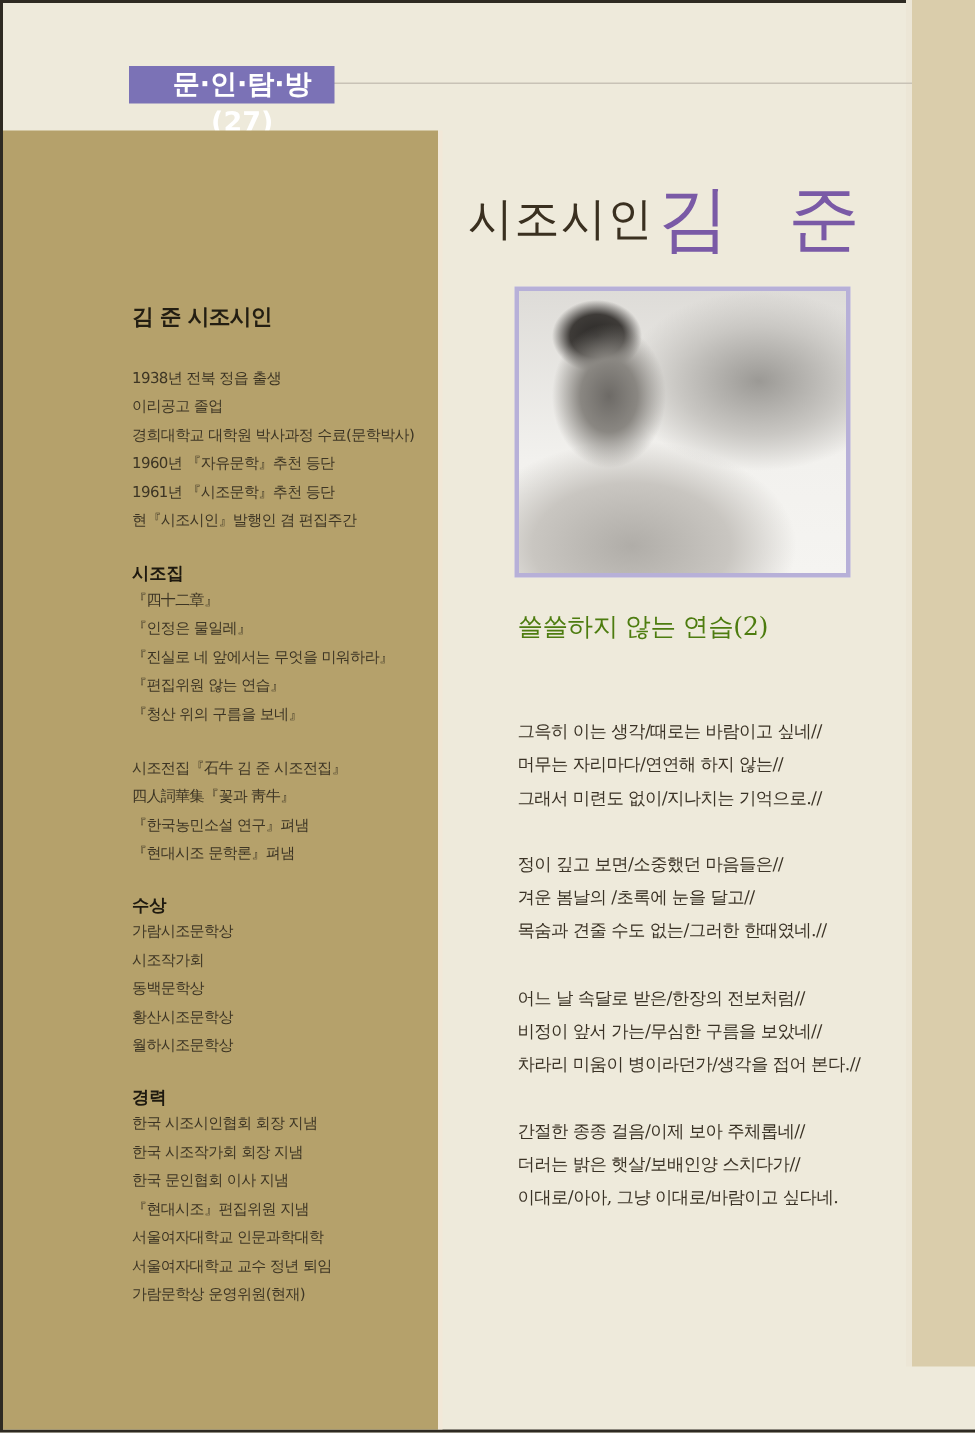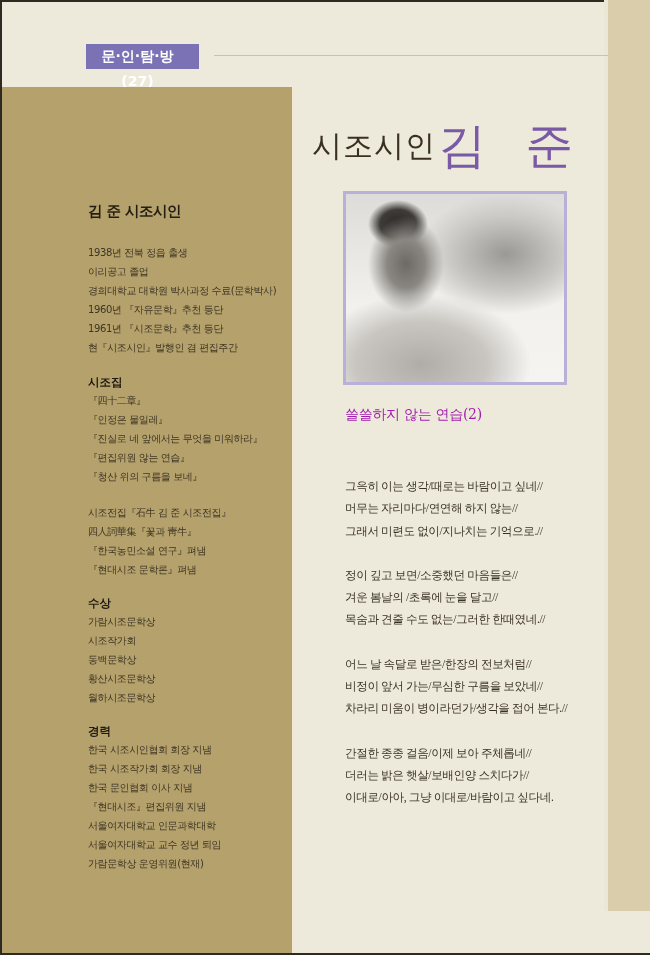--- a/index.html
+++ b/index.html
@@ -18,24 +18,24 @@
   }
   .right-strip-edge {
     position:absolute; left:602px; top:-2px; width:4px; height:911px;
     background:#ece6d6;
   }
   .header-rule {
     position:absolute; left:212px; top:53px; width:394px; height:1px;
     background:#c8c2b6;
   }
   .series-badge {
-    position:absolute; left:84px; top:42px; height:25px; padding:0 10px 0 0;
+    position:absolute; left:84px; top:42px; height:25px; padding:0 10px 0 24px;
     width:103px;
     background:#7b72b6; color:#fff;
-    font-family:"DejaVu Sans", sans-serif; font-weight:bold; font-size:14px;
+    font-family:"DejaVu Sans", sans-serif; font-weight:bold; font-size:18px;
     line-height:25px; text-align:center; letter-spacing:0px;
   }
   .gold-panel {
     position:absolute; left:0; top:85px; width:290px; height:866px;
     background:#b5a16b;
   }
   .gold-panel-edge {
     position:absolute; left:290px; top:85px; width:3px; height:866px;
     background:#f2e8d8;
   }
@@ -76,29 +76,29 @@
     position:absolute; left:0; top:0; width:218px; height:188px; overflow:hidden;
     background:
       radial-gradient(ellipse 38px 48px at 60px 70px, #6d6a66 0%, #8a8782 50%, rgba(138,135,130,0) 100%),
       radial-gradient(ellipse 30px 24px at 52px 30px, #2b2927 0%, #3e3b38 60%, rgba(62,59,56,0) 100%),
       radial-gradient(ellipse 90px 60px at 160px 60px, #9b9995 0%, #c9c7c3 60%, rgba(240,239,236,0) 100%),
       radial-gradient(ellipse 110px 70px at 75px 170px, #b0ada8 0%, #c9c6c1 60%, rgba(230,229,226,0) 100%),
       linear-gradient(180deg, #dedcd8 0%, #f2f1ee 60%, #f5f4f1 100%);
   }
   .poem-title {
     position:absolute; left:343px; top:404px;
-    font-family:"DejaVu Serif", serif; font-size:14px; color:#a21caf;
+    font-family:"DejaVu Serif", serif; font-size:17px; color:#4d7c0f;
     letter-spacing:-0.3px;
   }
   .poem {
     position:absolute; left:343px; top:474px; width:262px;
     font-family:"DejaVu Serif", serif; font-size:11.6px; color:#3a3225;
     letter-spacing:-0.4px;
   }
-  .poem .pl { line-height:22.3px; white-space:nowrap;font-family:Liberation Serif, serif; }
+  .poem .pl { line-height:22.3px; white-space:nowrap; }
   .poem .stanza-gap { height:22px; }
 </style>
 </head>
 <body>
 
 <div class="page">
   <div class="right-strip-edge"></div>
   <div class="right-strip"></div>
   <div class="header-rule"></div>
   <div class="series-badge">문·인·탐·방(27)</div>

